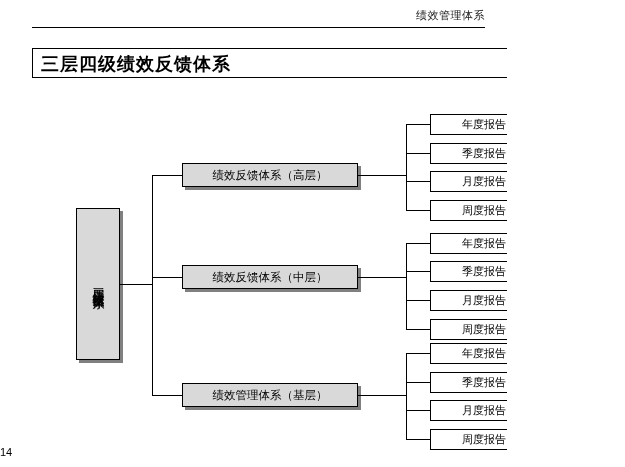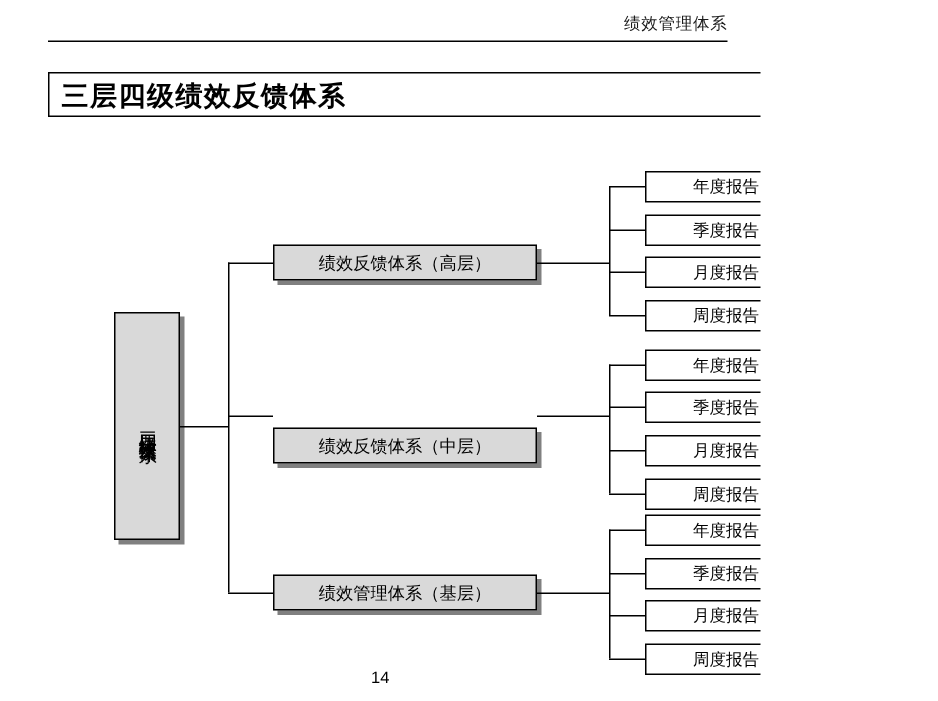--- a/index.html
+++ b/index.html
@@ -89,21 +89,21 @@
   
   .mid-box {
     width: 176px;
     height: 24px;
     background: #d9d9d9;
     font-size: 11.5px;
     box-shadow: 3px 3px 0 0 #808080;
     text-align: right;
   }
   .mid-1 { left: 182px; top: 163px; }
-  .mid-2 { left: 182px; top: 265px; margin-top: 20px; }
+  .mid-2 { left: 182px; top: 265px; }
   .mid-3 { left: 182px; top: 383px; }
 
   
   .leaf-box {
     width: 108px;
     height: 21px;
     background: #ffffff;
     font-size: 11px;
   }
 
@@ -114,21 +114,21 @@
   }
   .ln-h { height: 1px; }
   .ln-v { width: 1px; }
 
   
   .page-number {
     position: absolute;
     left: 0;
     right: 0;
     top: 446px;
-    text-align: center;
+    text-align: left;
     font-size: 11px;
     color: #000000;
   }
 </style>
 </head>
 <body>
 
 <div id="page">
 
   <div class="header-label">绩效管理体系</div>

